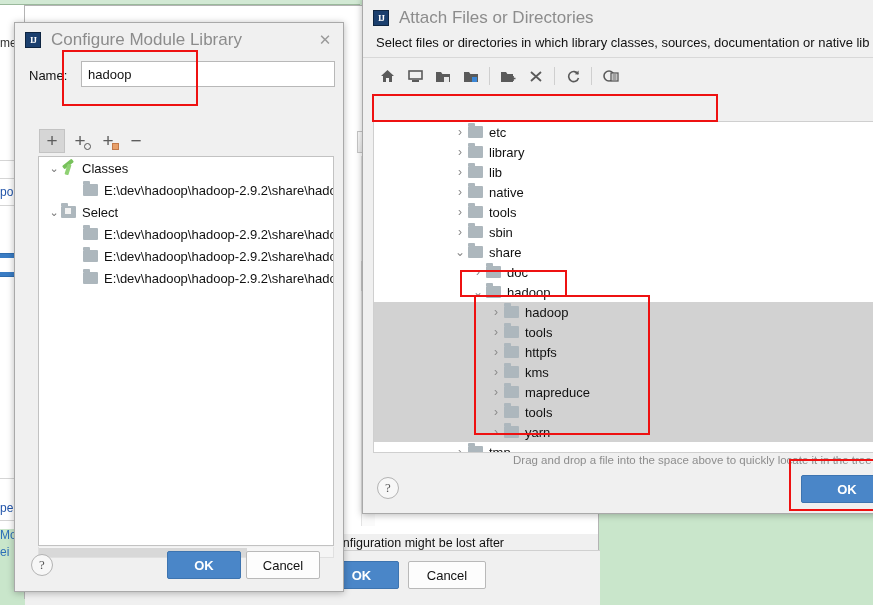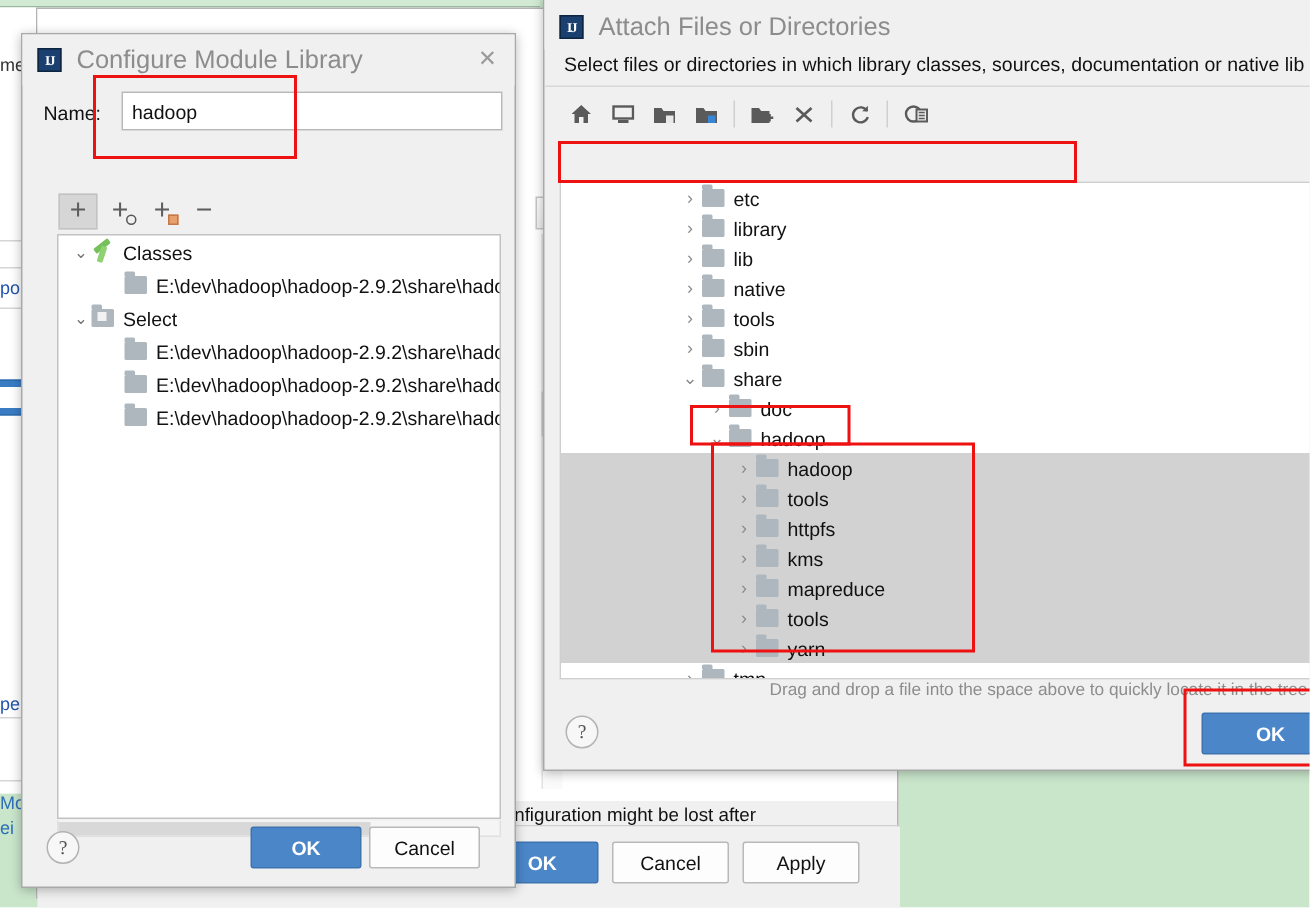--- a/index.html
+++ b/index.html
@@ -217,21 +217,21 @@
   <div class="bg-greenstrip-top"></div>
 
   <div class="bg-panel-left"></div>
   <div class="bg-panel-leftwhite"></div>
   <div class="bg-line" style="top:160px"></div>
   <div class="bg-line" style="top:178px"></div>
   <div class="bg-line" style="top:205px"></div>
   <div class="bg-line" style="top:478px"></div>
   <div class="bg-line" style="top:520px"></div>
   <div class="bg-text-clip" style="left:0;top:185px;width:22px">po</div>
-  <div class="bg-text-clip" style="left:0;top:462px;width:22px">pe</div>
+  <div class="bg-text-clip" style="left:0;top:501px;width:22px">pe</div>
   <div class="bg-text-clip" style="left:0;top:528px;width:22px;color:#2d6fb8">Mo</div>
   <div class="bg-text-clip" style="left:0;top:545px;width:22px;color:#2d6fb8">ei</div>
   <div class="bg-text-clip" style="left:0;top:36px;width:22px;color:#333">me</div>
   <div class="bg-selbox">
     <div class="bg-selbox-inner"></div>
   </div>
 
   <div class="bg-dialog">
     <div class="bg-dialog-body"></div>
     <div class="bg-combo-arrow">
@@ -240,21 +240,20 @@
     <div class="bg-dlgrow" style="top:150px"></div>
     <div class="bg-dlgrow" style="top:172px"></div>
     <div class="bg-dlgrow" style="top:199px"></div>
     <div class="bg-scroll-track"></div>
     <div class="bg-scroll-thumb"></div>
     <div class="bg-dialog-warn">e in its configuration might be lost after</div>
     <div class="bg-dialog-footline"></div>
     <div class="bg-dialog-footer">
       <button class="btn primary" style="position:absolute;left:299px;top:10px;width:75px">OK</button>
       <button class="btn" style="position:absolute;left:383px;top:10px;width:78px">Cancel</button>
-      <button class="btn" style="position:absolute;left:470px;top:10px;width:78px">Apply</button>
     </div>
   </div>
 
   <div class="dialog" id="dlgLeft">
     <div class="dlg-title">
       <span class="ij-icon">IJ</span>
       <span class="dlg-title-text">Configure Module Library</span>
       <span class="dlg-close">✕</span>
     </div>
 

